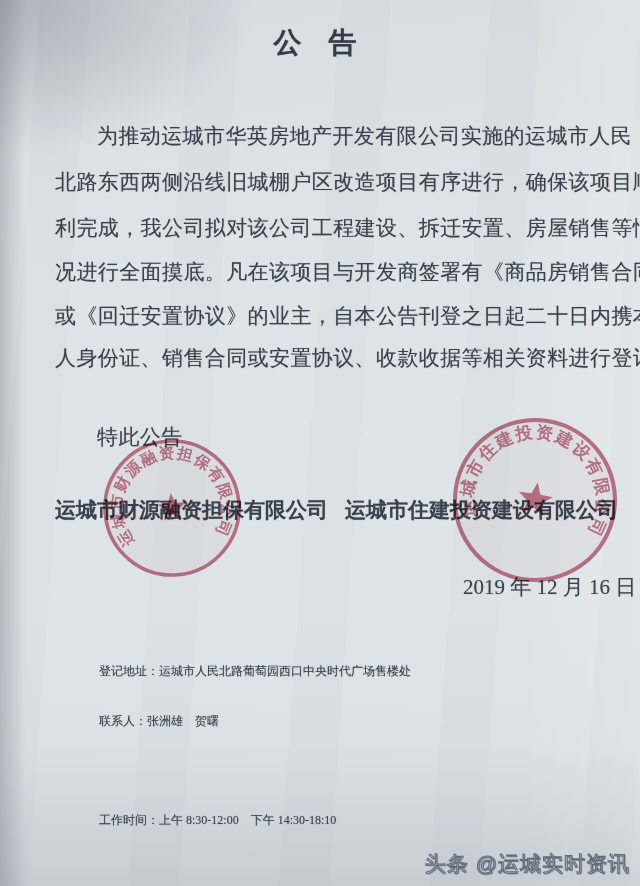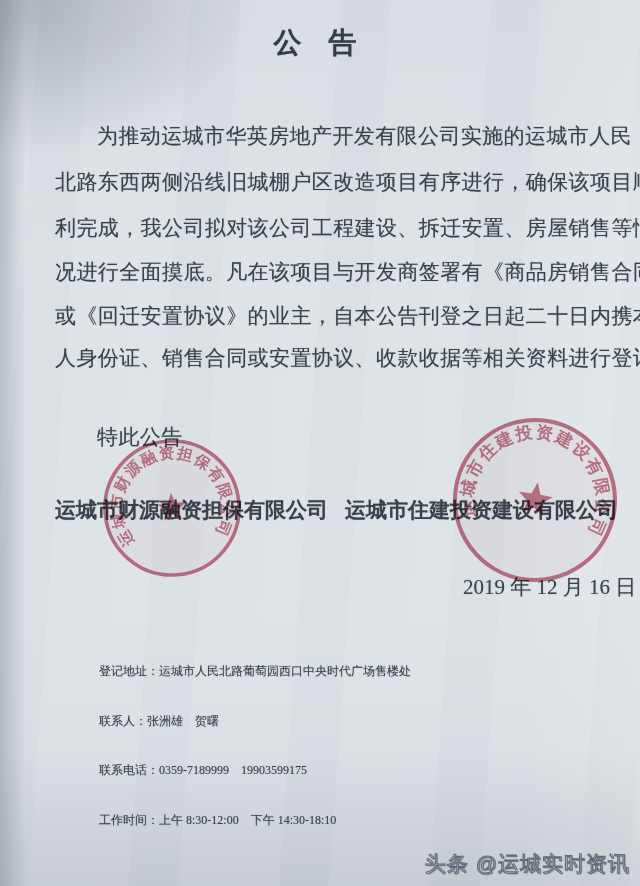--- a/index.html
+++ b/index.html
@@ -101,21 +101,20 @@
   <div class="bodyline" style="top:302px">或《回迁安置协议》的业主，自本公告刊登之日起二十日内携本</div>
   <div class="bodyline" style="top:344px">人身份证、销售合同或安置协议、收款收据等相关资料进行登记，</div>
   <div class="bodyline indent" style="top:423px">特此公告</div>
 
   <div class="sig" style="left:55px;top:496px">运城市财源融资担保有限公司</div>
   <div class="sig" style="left:345px;top:496px">运城市住建投资建设有限公司</div>
   <div class="dateline">2019 年 12 月 16 日</div>
 
   <div class="contactline" style="top:663px">登记地址：运城市人民北路葡萄园西口中央时代广场售楼处</div>
   <div class="contactline" style="top:713px">联系人：张洲雄　贺曙</div>
-  <div class="contactline" style="top:762px">联系电话：0359-7189999　19903599175</div>
   <div class="contactline" style="top:812px">工作时间：上午 8:30-12:00　下午 14:30-18:10</div>
 
   <svg class="seal seal-left" width="150" height="150" viewBox="0 0 150 150">
     <defs>
       <path id="arcL" d="M 36.5 107 A 50 50 0 1 1 113.5 107" fill="none"></path>
     </defs>
     <circle cx="75" cy="75" r="67" fill="rgba(226,160,175,0.10)" stroke-width="3.6" stroke="#c25d74"></circle>
     <polygon points="75,60 71.3,69.9 60.7,70.4 69,77 66.2,87.1 75,81.3 83.8,87.1 81,77 89.3,70.4 78.7,69.9" fill="#c25d74"></polygon>
     <text font-size="15.5" letter-spacing="1.5" fill="#c25d74">
       <textPath href="#arcL" startOffset="50%" text-anchor="middle">运城市财源融资担保有限公司</textPath>

